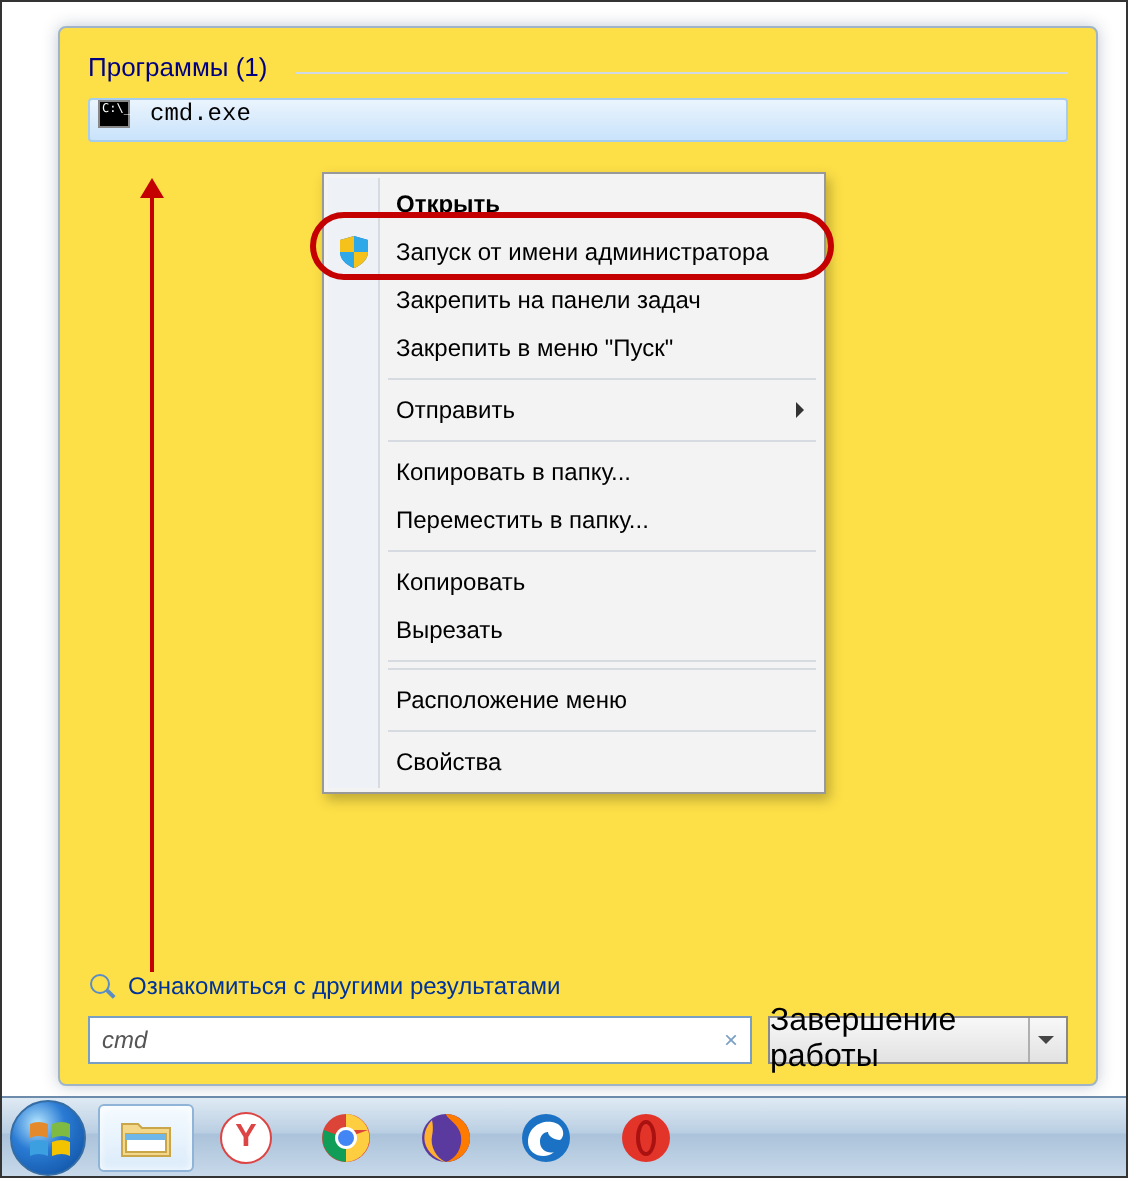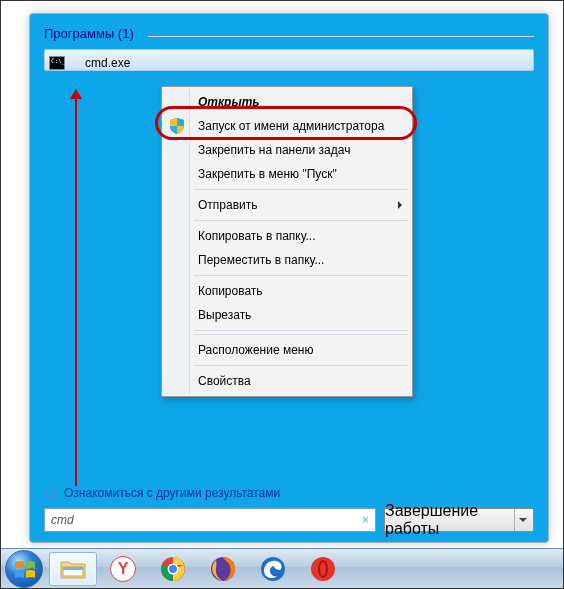--- a/index.html
+++ b/index.html
@@ -9,21 +9,21 @@
     font-size: 12px;
     background: #fff;
     position: relative;
     overflow: hidden;
     border: 1px solid #333;
   }
   .panel {
     position: absolute;
     left: 28px; top: 12px;
     width: 520px; height: 530px;
-    background: #0ea5e9;
+    background: #fde047;
     border: 1px solid #9fb4c9;
     border-radius: 4px;
     box-shadow: 0 0 8px rgba(0,40,80,0.25);
     padding: 12px 14px;
   }
   .section-header {
     color: #000080;
     font-size: 13px;
     position: relative;
     padding-bottom: 2px;
@@ -31,26 +31,27 @@
   }
   .section-header::after {
     content: "";
     position: absolute;
     left: 104px; right: 0; top: 10px;
     height: 1px;
     background: #d0dae6;
   }
   .result-item {
     height: 22px;
-    display: flex; align-items: flex-end;
-    gap: 20px;
+    display: flex; align-items: flex-start;
+    gap: 10px;
     padding: 0 4px;
     background: linear-gradient(#eaf4fd, #c9e3fb);
     border: 1px solid #a6cdee;
     border-radius: 2px;
+    font-family: Liberation Mono, monospace;
   }
   .cmd-icon {
     width: 16px; height: 14px;
     background: #000;
     border: 1px solid #888;
     position: relative;
   }
   .cmd-icon::before {
     content: "C:\\_";
     color: #fff;
@@ -160,21 +161,21 @@
     border-top: 4px solid transparent;
     border-bottom: 4px solid transparent;
     border-left: 4px solid #333;
   }
   .ctx-sep {
     height: 1px;
     margin: 3px 2px 3px 30px;
     background: #d6dbe2;
     position: relative; z-index: 1;
   }
-  .ctx-item.bold { font-weight: bold; font-style: italic; }
+  .ctx-item.bold { font-weight: bold; }
   .ctx-item .shield {
     position: absolute;
     left: 6px; width: 14px; height: 16px;
   }
   .shield svg { width: 14px; height: 16px; display:block; }
   .highlight-ring {
     position: absolute;
     left: 154px; top: 105px;
     width: 262px; height: 34px;
     border: 3px solid #c40000;

